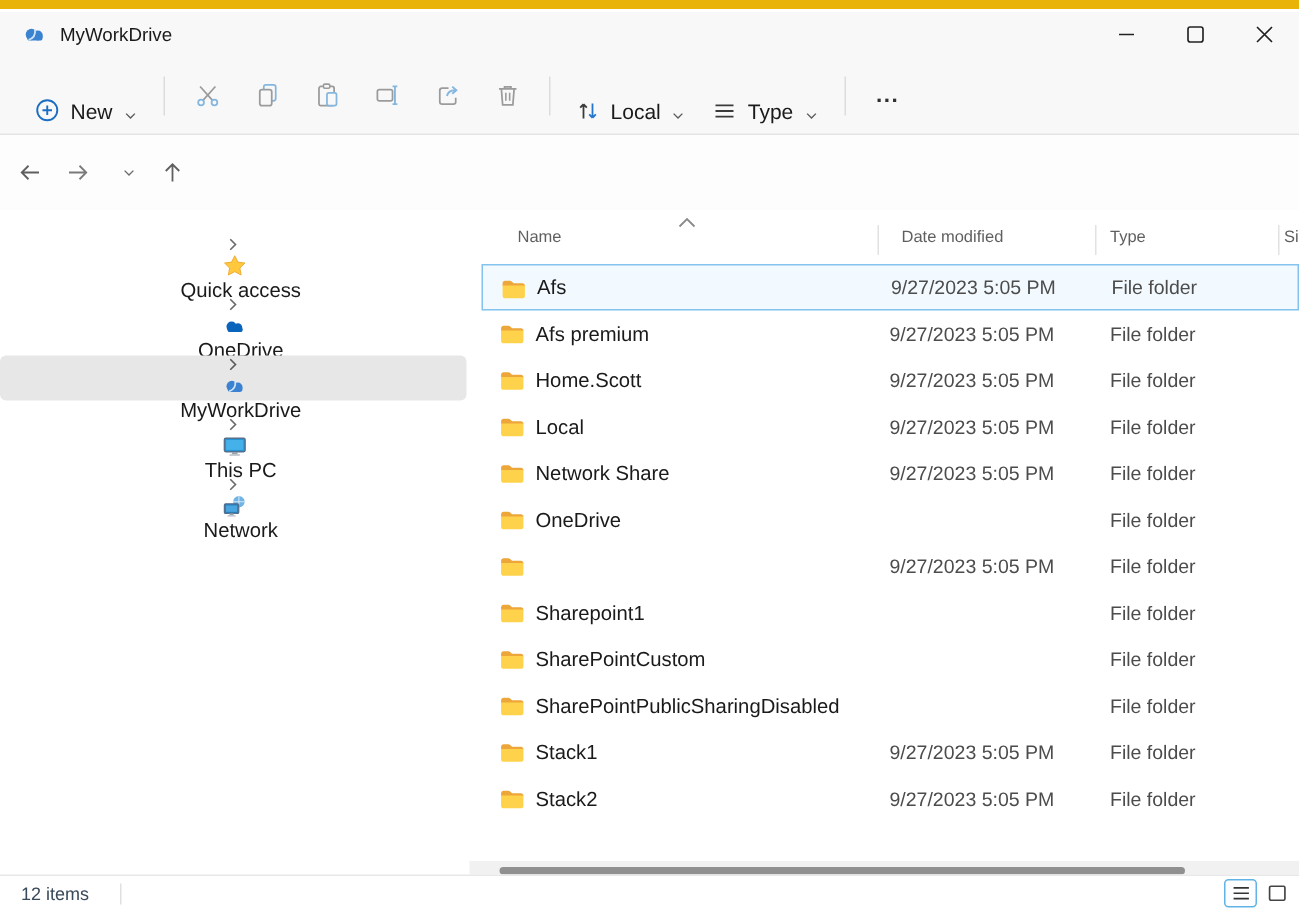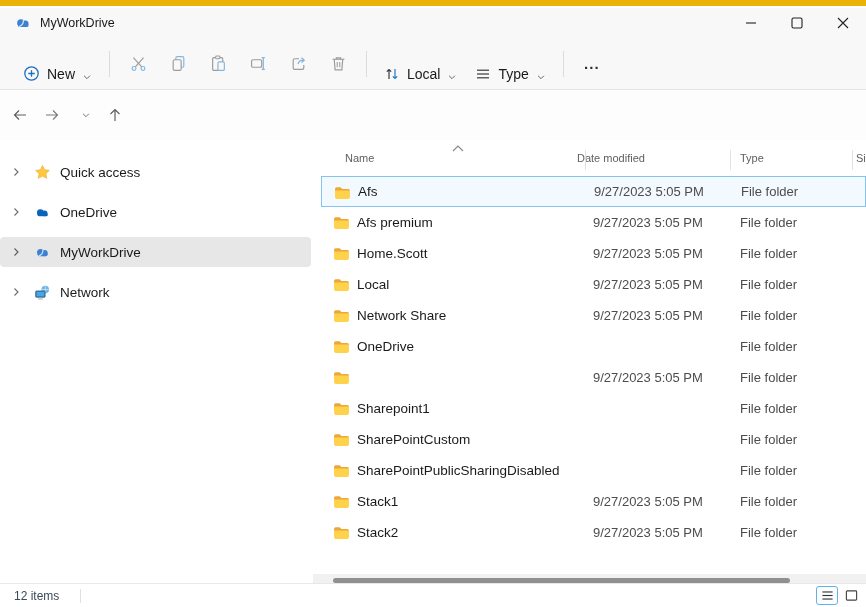--- a/index.html
+++ b/index.html
@@ -28,31 +28,31 @@
   .mini-btn { width:24px; height:24px; background:transparent; border:none; display:flex; align-items:center; justify-content:center; border-radius:3px; cursor:pointer; }
   .searchbox { position:absolute; left:710px; top:96px; width:147px; height:32px; border:1px solid #d6d6d6; border-radius:4px; background:#fff; display:flex; align-items:center; padding:0 8px; gap:7px; }
   .searchbox input { border:none; outline:none; width:100%; font-size:13px; color:#1a1a1a; font-family:inherit; background:transparent; }
   .searchbox input::placeholder { color:#6d6d6d; }
 
   
   .main { position:absolute; top:134px; left:0; width:866px; height:449px; background:#fff; }
 
   
   .sidebar { position:absolute; left:0; top:0; width:313px; height:100%; padding-top:17px; }
-  .side-item { position:relative; height:30px; margin:0 2px 10px 0; border-radius:4px; display:flex; align-items:center; padding-left:10px; cursor:pointer; }
+  .side-item { position:relative; height:30px; margin:0 2px 10px 0; border-radius:4px; display:flex; align-items:center; padding-left:10px; cursor:pointer;flex-direction:column; }
   .side-item.selected { background:#e7e7e7; }
   .side-chev { width:12px; height:12px; margin-right:12px; display:inline-flex; }
   .side-icon { width:17px; height:17px; margin-right:9px; display:inline-flex; }
   .side-label { font-size:13.5px; color:#1a1a1a; }
 
   
   .filepane { position:absolute; left:313px; top:0; width:553px; height:100%; }
   .fl-header { position:absolute; top:6px; left:0; width:100%; height:28px; font-size:11px; color:#5f5f5f; }
   .fl-header .h-name { position:absolute; left:32px; top:6px; }
-  .fl-header .h-date { position:absolute; left:264px; top:6px; }
+  .fl-header .h-date { position:absolute; left:288px; top:6px; }
   .fl-header .h-type { position:absolute; left:427px; top:6px; }
   .fl-header .h-size { position:absolute; left:543px; top:6px; }
   .h-sortind { position:absolute; left:138px; top:-3px; width:14px; height:10px; }
   .h-sep { position:absolute; top:4px; width:1px; height:20px; background:#e2e2e2; }
   .frow { position:absolute; left:8px; width:545px; height:31px; display:flex; align-items:center; cursor:default; }
   .frow.selected { background:#f3faff; border:1px solid #84c3ee; }
   .fold { position:absolute; left:12px; top:7px; width:17px; height:17px; }
   .fname { position:absolute; left:36px; font-size:13.5px; color:#1a1a1a; }
   .fdate { position:absolute; left:272px; font-size:13px; color:#4c4c4c; }
   .ftype { position:absolute; left:419px; font-size:13px; color:#4c4c4c; }
@@ -291,20 +291,36 @@
         <span class="side-label">MyWorkDrive</span>
       </div>
       <div class="side-item">
         <span class="side-chev">
             <svg viewBox="0 0 12 12">
               <path d="M4.5 2.5L8 6l-3.5 3.5" fill="none" stroke="#6a6a6a" stroke-width="1.1"></path>
             </svg>
           </span>
         <span class="side-icon">
             <svg viewBox="0 0 16 16">
+              <rect x="1.5" y="3" width="13" height="8.4" rx="0.9" fill="#2196d9" stroke="#54708c" stroke-width="0.9"></rect>
+              <rect x="2.6" y="4.1" width="10.8" height="6.2" fill="#45b1ea"></rect>
+              <rect x="6.2" y="11.6" width="3.6" height="1.4" fill="#9aa3ab"></rect>
+              <rect x="4.6" y="13" width="6.8" height="1" rx="0.5" fill="#b4bcc3"></rect>
+            </svg>
+          </span>
+        <span class="side-label">This PC</span>
+      </div>
+      <div class="side-item">
+        <span class="side-chev">
+            <svg viewBox="0 0 12 12">
+              <path d="M4.5 2.5L8 6l-3.5 3.5" fill="none" stroke="#6a6a6a" stroke-width="1.1"></path>
+            </svg>
+          </span>
+        <span class="side-icon">
+            <svg viewBox="0 0 16 16">
               <circle cx="10.6" cy="5.2" r="3.6" fill="#6fb4e4"></circle>
               <path d="M10.6 1.6v7.2M7 5.2h7.2" stroke="#cfe6f6" stroke-width="0.7"></path>
               <rect x="1.5" y="6.5" width="9" height="6" rx="0.8" fill="#1e7fc4" stroke="#54708c" stroke-width="0.8"></rect>
               <rect x="2.5" y="7.5" width="7" height="4" fill="#47a5e0"></rect>
               <rect x="4.7" y="12.5" width="2.6" height="1.1" fill="#9aa3ab"></rect>
               <rect x="3.4" y="13.6" width="5.2" height="0.9" rx="0.45" fill="#b4bcc3"></rect>
             </svg>
           </span>
         <span class="side-label">Network</span>
       </div>

